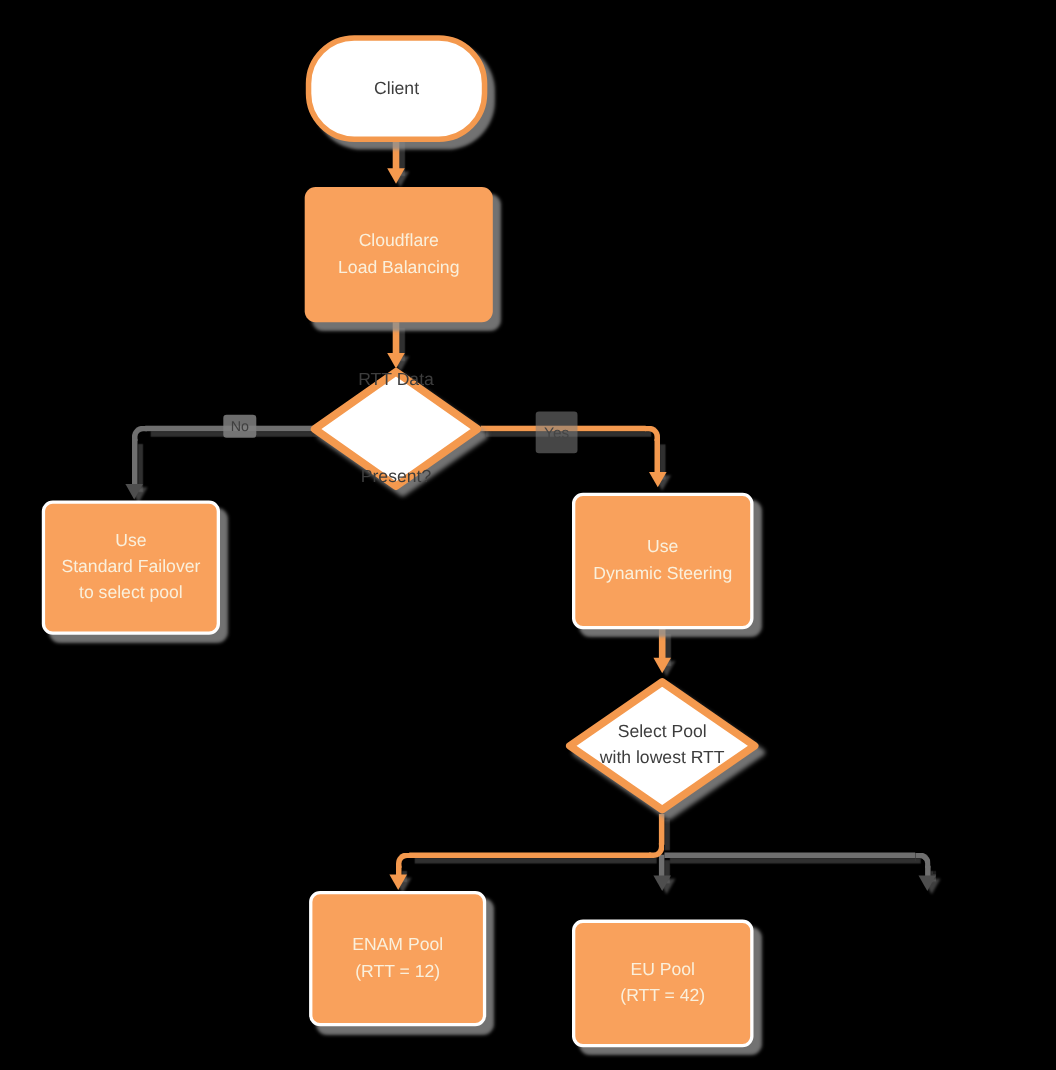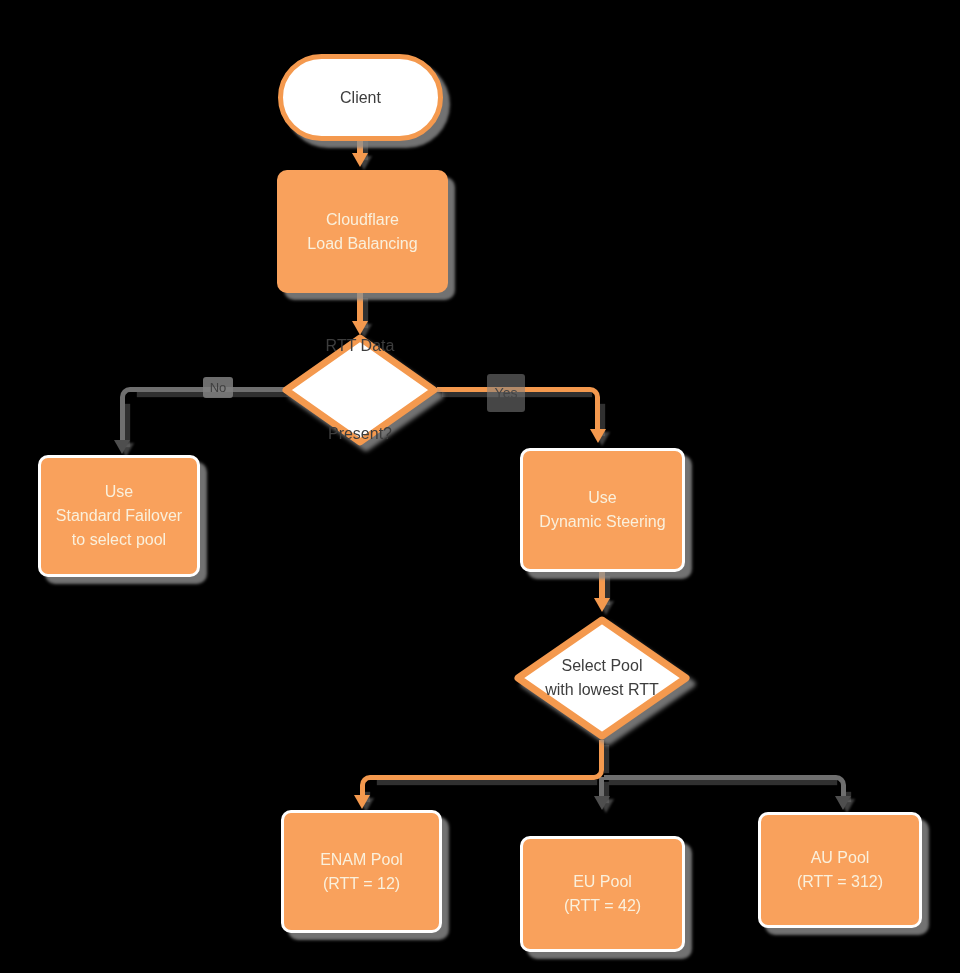--- a/index.html
+++ b/index.html
@@ -89,21 +89,21 @@
   <div class="vline gray" style="left:841px;top:787px;width:5px;height:10px;"></div>
   <div class="arr dark" style="left:835px;top:796px;"></div>
 
   <div class="vline" style="left:599px;top:740px;width:5px;height:28px;"></div>
   <div class="corner c-br" style="left:590px;top:766px;"></div>
   <div class="hline" style="left:372px;top:775px;width:220px;height:5px;"></div>
   <div class="corner c-tl orange" style="left:360px;top:775px;"></div>
   <div class="vline" style="left:360px;top:787px;width:5px;height:10px;"></div>
   <div class="arr" style="left:354px;top:795px;"></div>
 
-  <div class="shape stadium" style="left:278px;top:54px;width:165px;height:87px;">
+  <div class="shape stadium" style="left:278px;top:32px;width:165px;height:97px;">
     <span>Client</span>
   </div>
 
   <div class="shape obox noborder" style="left:277px;top:170px;width:171px;height:123px;">
     <span>Cloudflare</span>
     <span>Load Balancing</span>
   </div>
 
   <svg class="dsvg" style="left:282px;top:334px;" width="156" height="112" viewBox="0 0 156 112">
     <polygon points="78,4 152,56 78,108 4,56" fill="#FFFFFF" stroke="#F4994E" stroke-width="7" stroke-linejoin="round"></polygon>
@@ -135,18 +135,14 @@
   <div class="shape obox" style="left:281px;top:810px;width:161px;height:123px;">
     <span>ENAM Pool</span>
     <span><span>(</span><span class="b">RTT = 12</span><span>)</span></span>
   </div>
 
   <div class="shape obox" style="left:520px;top:812px;width:165px;height:116px;margin-top:24px;">
     <span>EU Pool</span>
     <span>(RTT = 42)</span>
   </div>
 
-  <div class="shape obox" style="left:758px;top:812px;width:164px;height:116px;">
-    <span>AU Pool</span>
-    <span>(RTT = 312)</span>
-  </div>
 
 </div>
 
 </body></html>

